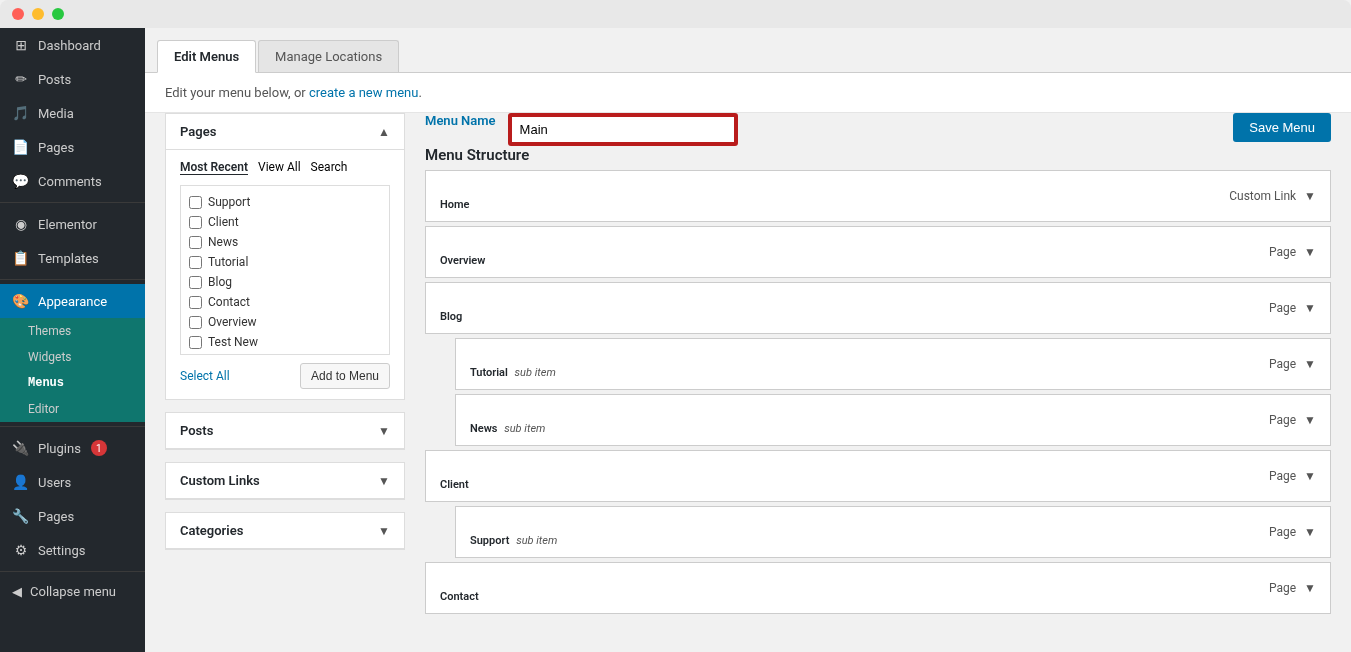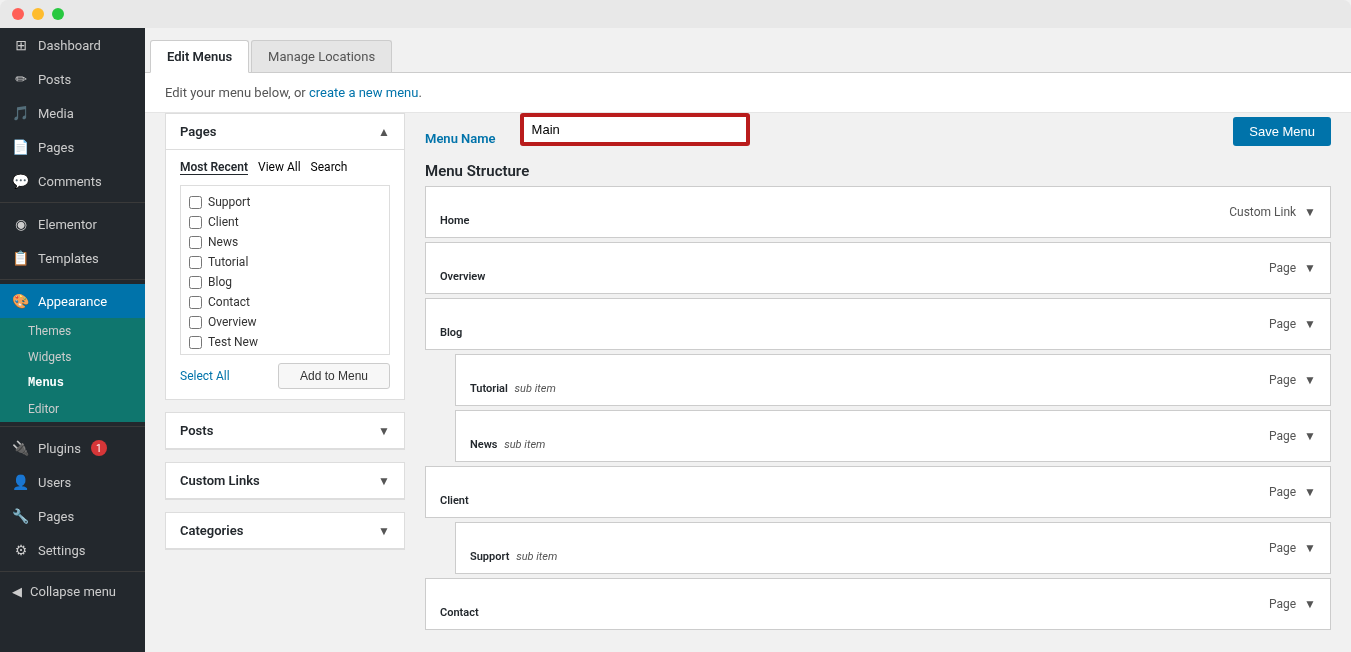--- a/index.html
+++ b/index.html
@@ -20,21 +20,21 @@
     .sidebar-sub { padding: 0; background: #0f766e; }
     .sidebar-sub-item { display: block; padding: 6px 12px 6px 28px; color: #ccc; font-size: 12px; cursor: pointer; }
     .sidebar-sub-item.active { color: #fff; font-weight: 600; font-family: Liberation Mono, monospace; }
     .sidebar-divider { height: 1px; background: #3a3a3a; margin: 4px 0; }
     .sidebar-collapse { display: flex; align-items: center; gap: 8px; padding: 8px 12px; cursor: pointer; color: #ccc; font-size: 13px; }
 
     
     .main { flex: 1; margin-top: 28px; overflow: auto; background: #f1f1f1; }
 
     
-    .tabs-bar { background: #f1f1f1; padding: 12px 5px 0; border-bottom: 1px solid #ccc; display: flex; gap: 0; }
+    .tabs-bar { background: #f1f1f1; padding: 12px 12px 0; border-bottom: 1px solid #ccc; display: flex; gap: 0; }
     .tab { padding: 8px 16px; background: #e5e5e5; border: 1px solid #ccc; border-bottom: none; cursor: pointer; font-size: 13px; color: #555; margin-right: 2px; border-radius: 3px 3px 0 0; }
     .tab.active { background: #fff; color: #23282d; font-weight: 600; border-bottom: 1px solid #fff; margin-bottom: -1px; }
     .info-text { font-size: 13px; color: #555; margin-bottom: 16px; }
     .info-text a { color: #0073aa; text-decoration: none; }
 
     
     .two-col { display: flex; gap: 20px; padding: 0 20px 20px; background: #f1f1f1; }
 
     
     .left-panel { width: 240px; flex-shrink: 0; }
@@ -44,25 +44,25 @@
     .panel-header-arrow { color: #555; font-size: 12px; }
     .panel-body { padding: 10px 14px; }
     .panel-tabs { display: flex; gap: 10px; margin-bottom: 10px; }
     .panel-tab { font-size: 12px; color: #000000; cursor: pointer; text-decoration: none; }
     .panel-tab.active { color: #23282d; font-weight: 600; text-decoration: none; border-bottom: 1px solid #23282d; }
     .panel-list { max-height: 170px; overflow-y: scroll; border: 1px solid #ddd; padding: 6px 8px; margin-bottom: 8px; }
     .panel-list-item { display: flex; align-items: center; gap: 6px; padding: 3px 0; font-size: 12px; color: #333; }
     .panel-list-item input[type="checkbox"] { margin: 0; }
     .panel-footer { display: flex; align-items: center; justify-content: space-between; margin-top: 6px; }
     .select-all-link { color: #0073aa; font-size: 12px; cursor: pointer; text-decoration: none; }
-    .add-to-menu-btn { background: #f7f7f7; border: 1px solid #ccc; padding: 5px 21px; font-size: 12px; cursor: pointer; border-radius: 3px; color: #333; }
+    .add-to-menu-btn { background: #f7f7f7; border: 1px solid #ccc; padding: 5px 10px; font-size: 12px; cursor: pointer; border-radius: 3px; color: #333; }
 
     
     .right-panel { flex: 1; }
-    .menu-name-row { display: flex; align-items: flex-end; gap: 24px; margin-bottom: 16px; }
+    .menu-name-row { display: flex; align-items: flex-start; gap: 12px; }
     .menu-name-label { font-size: 13px; color: #0073aa; font-weight: 600; flex-shrink: 0; }
     .menu-name-input { flex: 1; max-width: 230px; padding: 5px 8px; border: 4px solid #b91c1c; font-size: 13px; border-radius: 3px; }
     .save-menu-btn { margin-left: auto; background: #0073aa; color: #fff; border: none; padding: 7px 16px; font-size: 13px; cursor: pointer; border-radius: 3px; }
     .menu-structure-title { font-size: 15px; font-weight: 600; color: #23282d; margin-bottom: 6px; }
     .menu-structure-hint { font-size: 12px; color: #555; margin-bottom: 14px; }
 
     
     .menu-item { background: #fff; border: 1px solid #ccc; margin-bottom: 4px; display: flex; align-items: center; justify-content: space-between; padding: 10px 14px; cursor: pointer; }
     .menu-item-label { font-size: 11px; font-weight: 600; color: #23282d; margin-top: 17px; }
     .menu-item-label .sub-text { font-style: italic; font-weight: 400; color: #555; margin-left: 4px; }

